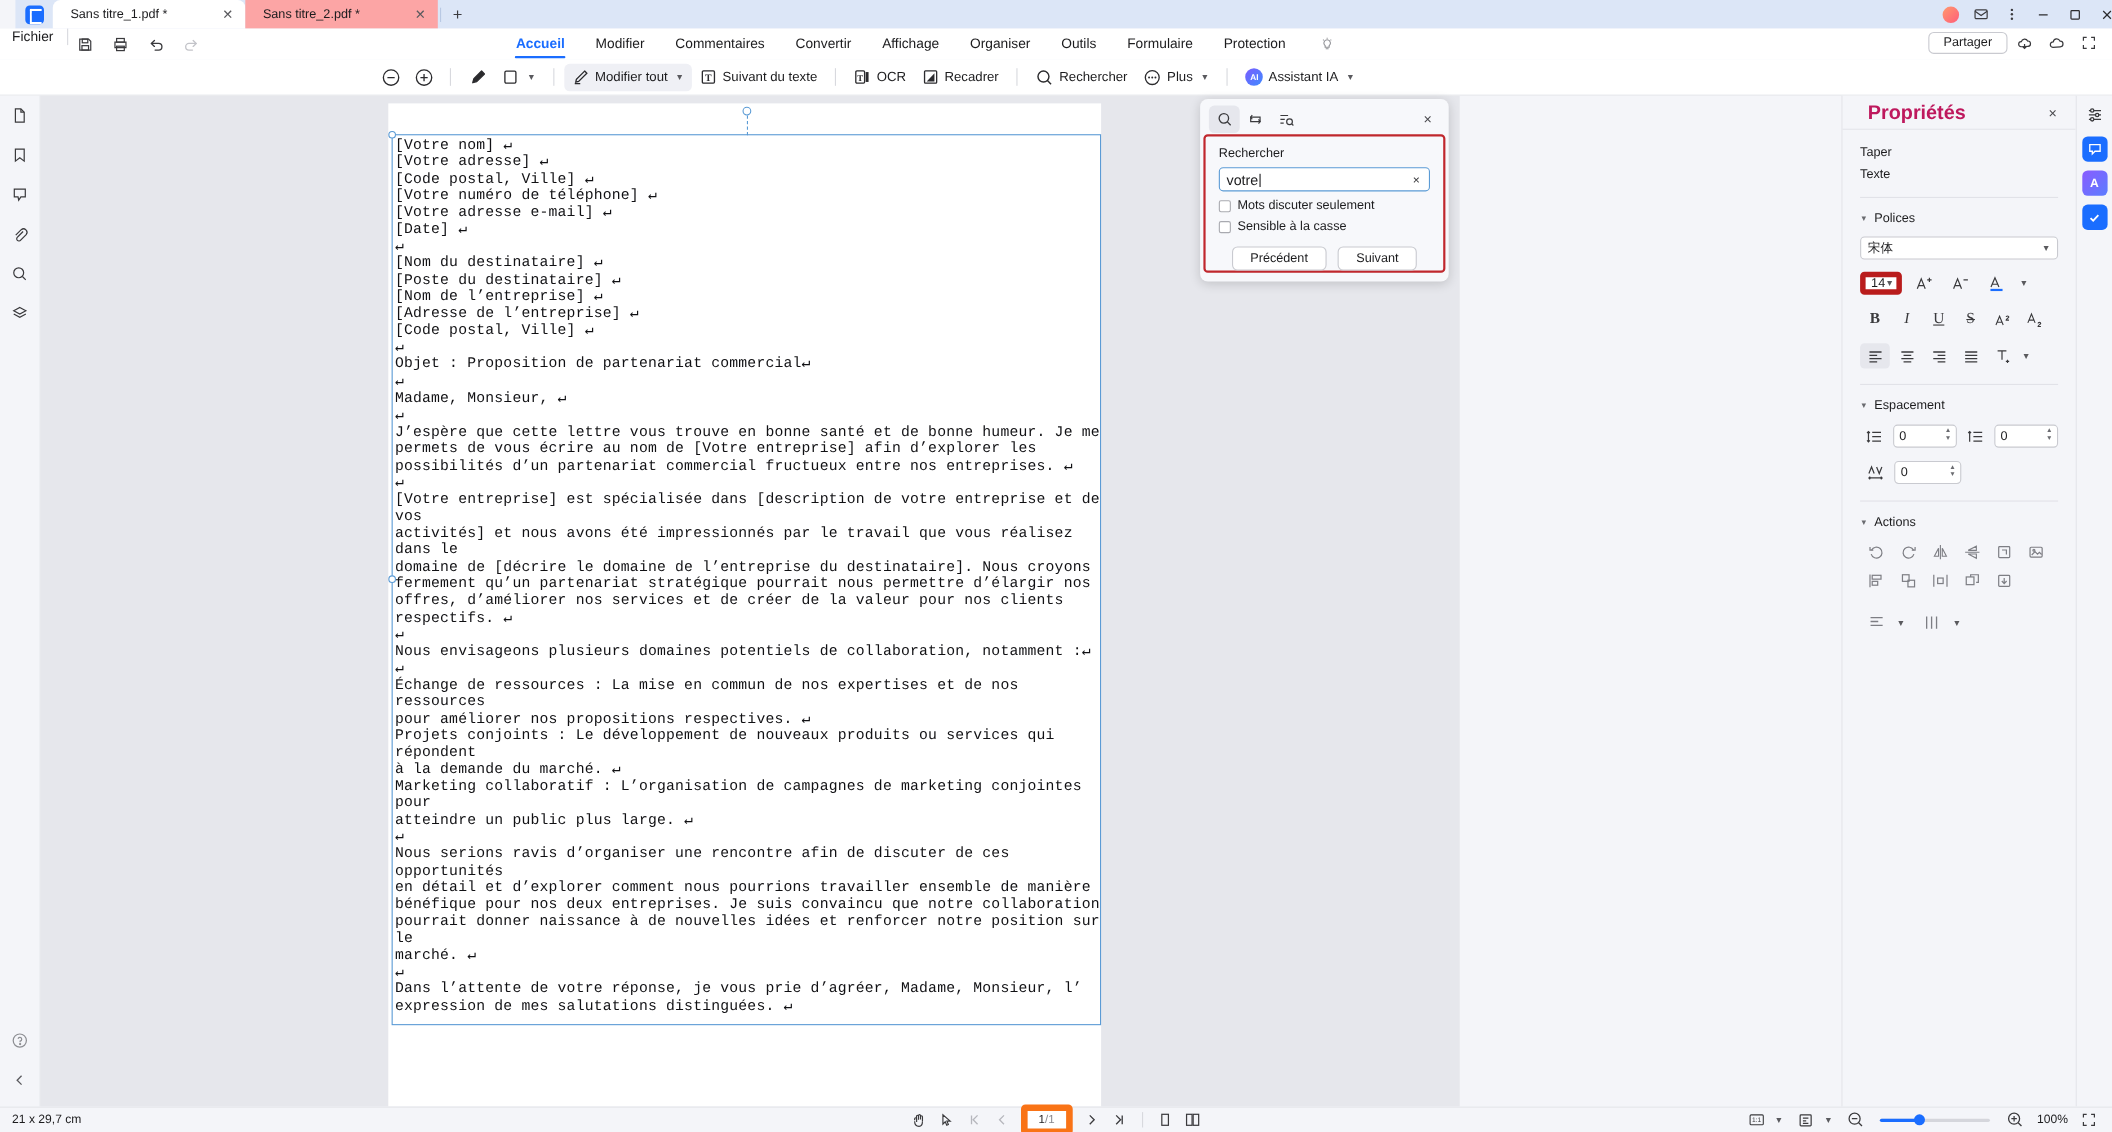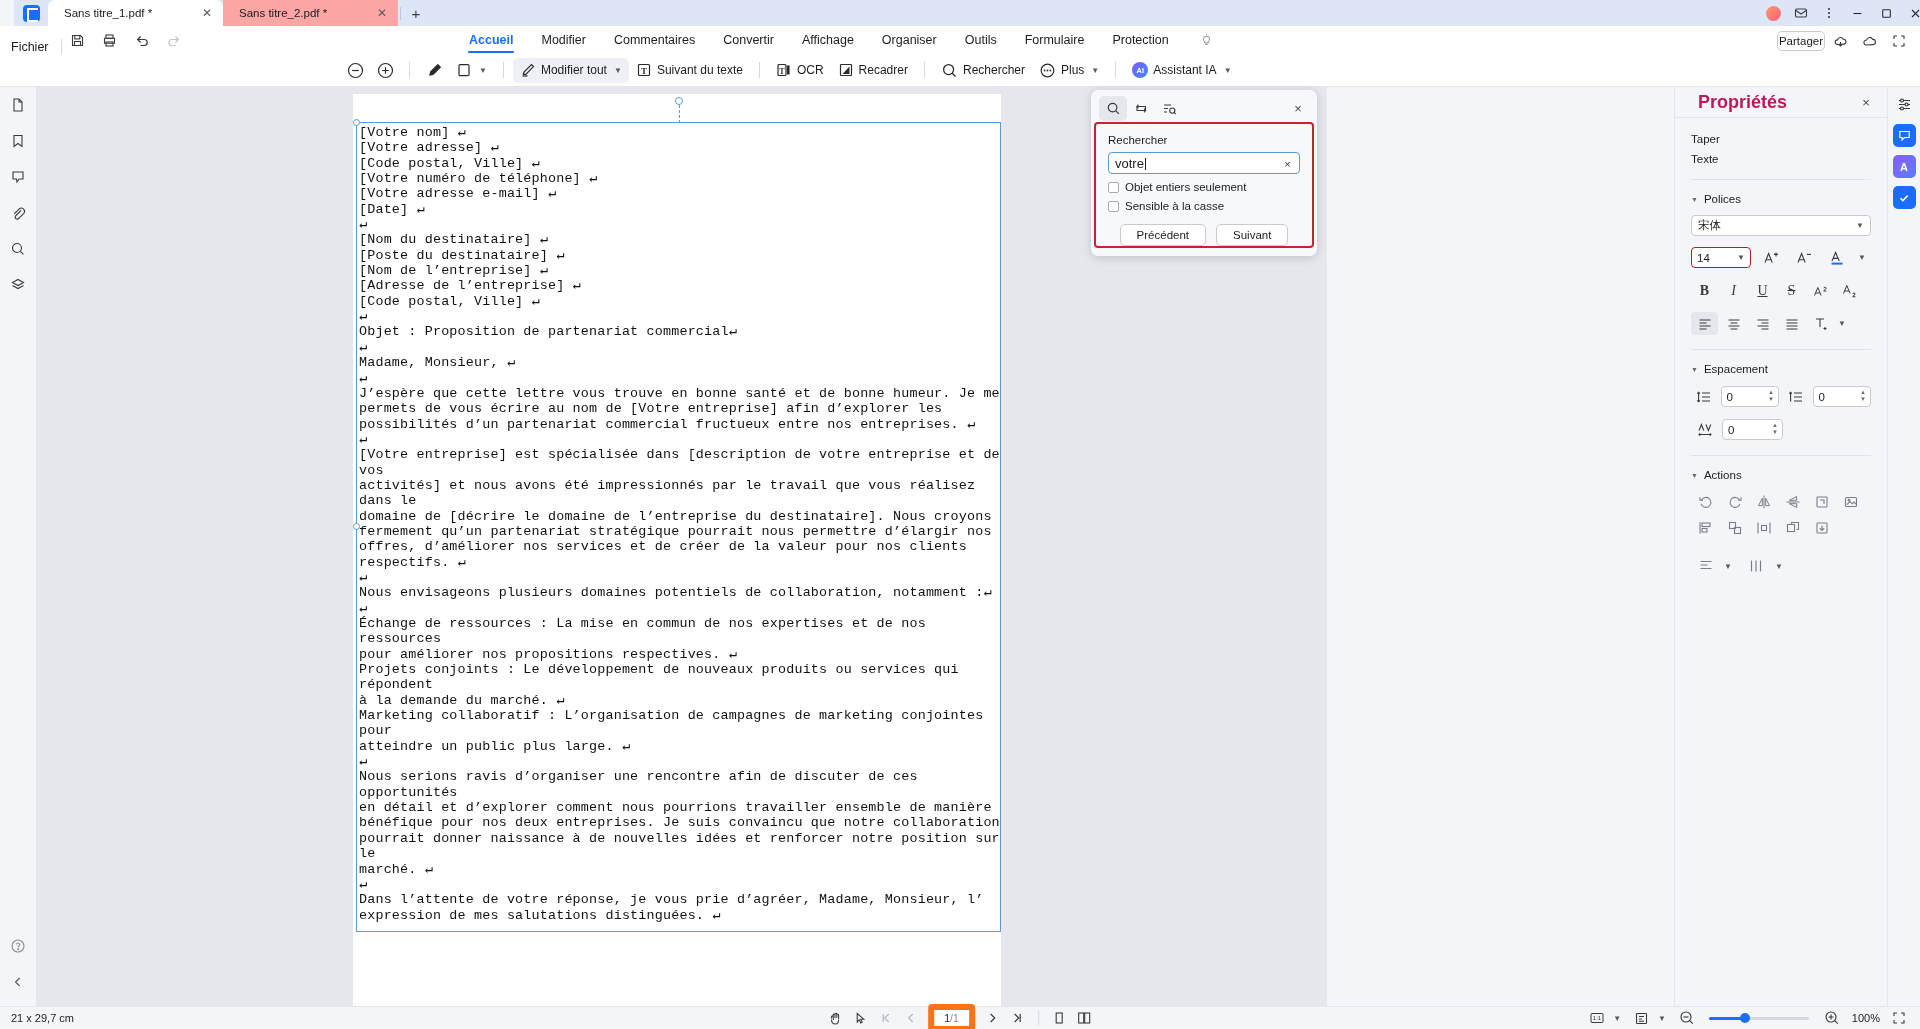--- a/index.html
+++ b/index.html
@@ -60,21 +60,21 @@
     background: linear-gradient(135deg,#ff9a6e,#ff5d7a);
   }
   .win-btn {
     width: 29px; height: 26px; display: flex; align-items: center; justify-content: center;
     font-size: 11px; color: #2b2b2e;
   }
 
   
   #menurow {
     position: absolute; top: 26px; left: 0; width: 1920px; height: 28px;
-    background: #ffffff; display: flex; align-items: flex-end;
+    background: #ffffff; display: flex; align-items: flex-start;
   }
   .file-menu { font-size: 12.5px; color: #1c1c1e; padding: 0 12px 0 11px; }
   .mr-sep { width: 1px; height: 15px; background: #d8d9de; }
   .mr-icon {
     width: 32px; height: 28px; display: flex; align-items: center; justify-content: center;
     color: #3a3a3d;
   }
   .mr-icon.disabled { color: #c3c4c9; }
   #ribbon-tabs {
     position: absolute; left: 455px; top: 0; height: 28px; display: flex; align-items: center;
@@ -87,21 +87,21 @@
   .rtab.active::after {
     content: ""; position: absolute; left: 13px; right: 13px; bottom: 1px;
     height: 2.5px; background: #1a6dff; border-radius: 2px;
   }
   .bulb-ic { margin-left: 16px; color: #8d8e93; display: flex; align-items: center; }
   #menurow-right {
     margin-left: auto; display: flex; align-items: center; padding-right: 8px; gap: 2px;
   }
   .share-btn {
     border: 1px solid #c9cad0; border-radius: 5px; font-size: 11.5px;
-    padding: 3px 1px; color: #1c1c1e; background: #fff;
+    padding: 3px 13px; color: #1c1c1e; background: #fff;
   }
   .mrr-icon { width: 27px; height: 26px; display: flex; align-items: center; justify-content: center; color: #3a3a3d; }
 
   
   #toolbar {
     position: absolute; top: 54px; left: 0; width: 1920px; height: 33px;
     background: #ffffff; display: flex; align-items: center; border-bottom: 1px solid #e4e5ea;
   }
   #toolbar-inner { display: flex; align-items: center; margin-left: 340px; gap: 0; }
   .tb-btn {
@@ -244,21 +244,21 @@
   .pp-section { display: flex; align-items: center; gap: 6px; margin-top: 13px; font-size: 11.5px; color: #1c1c1e; }
   .sec-caret { font-size: 7px; color: #6a6b70; }
   .pp-select {
     margin-top: 10px; height: 21px; border: 1px solid #c9cad0; border-radius: 4px;
     background: #fff; display: flex; align-items: center; padding: 0 6px;
     font-size: 11.5px; color: #1c1c1e;
   }
   .pp-select .caret { margin-left: auto; }
   .pp-row { display: flex; align-items: center; margin-top: 10px; gap: 6px; }
   .size-select {
-    width: 60px; height: 21px; border: 1px solid #b91c1c; border-radius: 4px;
+    width: 38px; height: 21px; border: 5px solid #b91c1c; border-radius: 4px;
     background: #fff; display: flex; align-items: center; padding: 0 5px;
     font-size: 11.5px; color: #1c1c1e;
   }
   .fmt-ic {
     width: 27px; height: 23px; border-radius: 4px;
     display: flex; align-items: center; justify-content: center;
     color: #3a3a3d;
   }
   .fmt-ic.sel { background: #e6e7ed; }
   .fmt-ic.big { font-size: 14px; }
@@ -649,21 +649,21 @@
     <div class="sp-close">×</div>
   </div>
   <div id="sp-body">
     <div class="sp-label">Rechercher</div>
     <div id="sp-inputwrap">
       <span id="sp-input">votre</span>
       <span class="sp-clear">×</span>
     </div>
     <div class="sp-chk">
       <span class="chkbox"></span>
-      <span>Objet entiers seulement</span>
+      <span>Mots discuter seulement</span>
     </div>
     <div class="sp-chk">
       <span class="chkbox"></span>
       <span>Sensible à la casse</span>
     </div>
     <div id="sp-btns">
       <div class="sp-btn">Précédent</div>
       <div class="sp-btn">Suivant</div>
     </div>
   </div>

